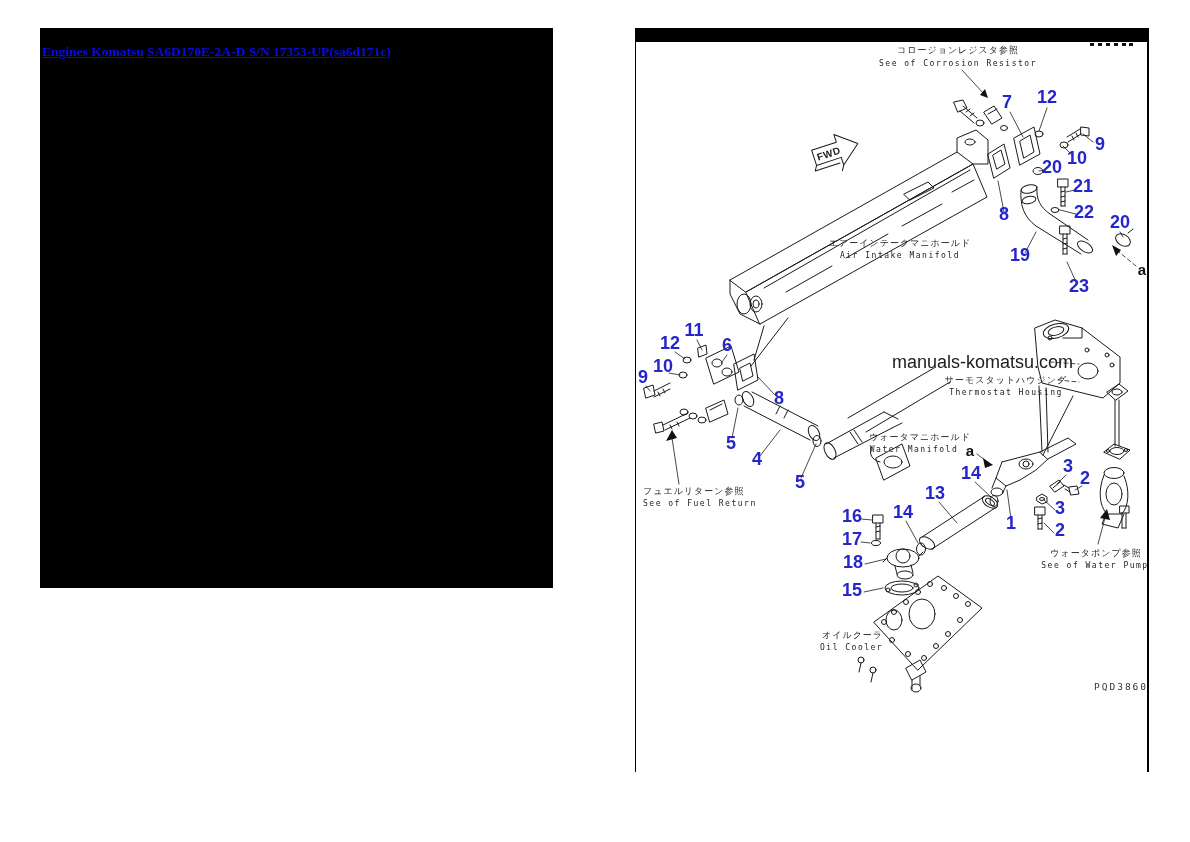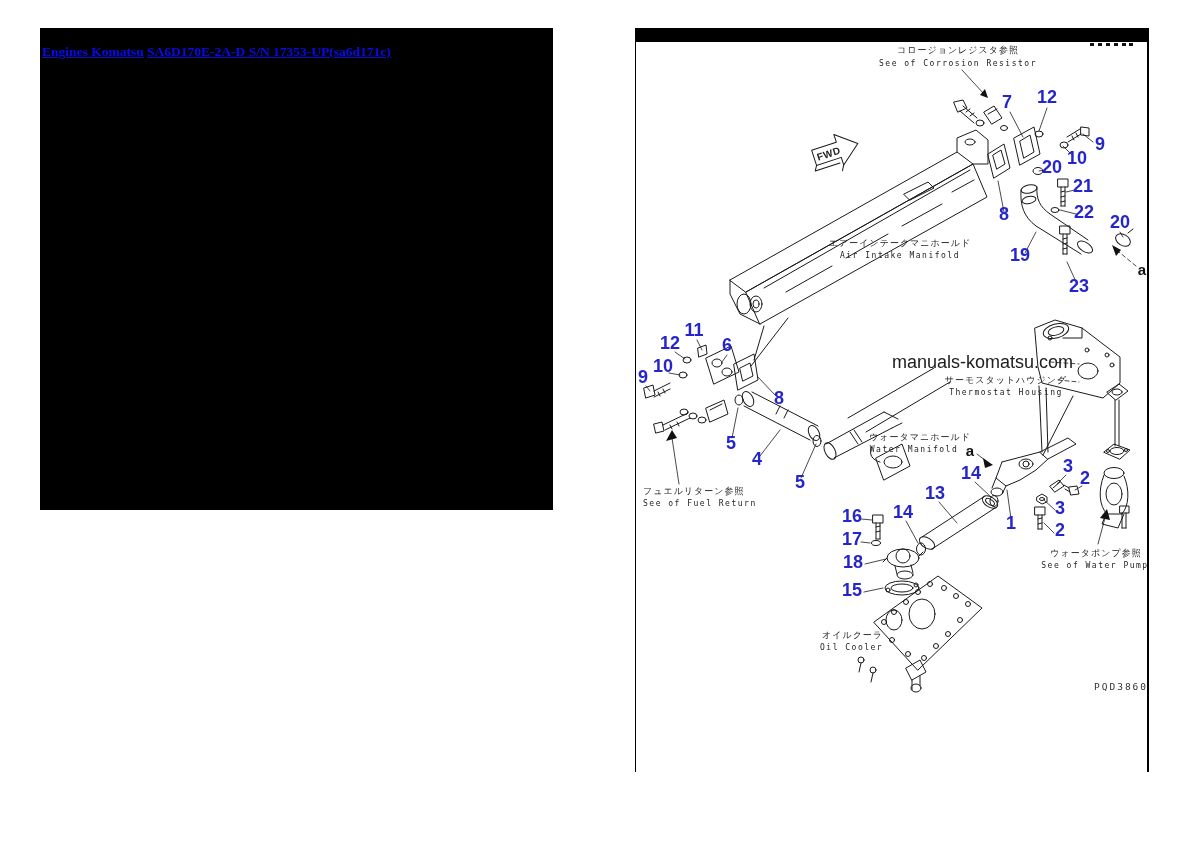--- a/index.html
+++ b/index.html
@@ -1,19 +1,19 @@
 <!DOCTYPE html>
 <html><head>
 <meta charset="utf-8">
 <style>
   html,body{margin:0;padding:0;}
   body{width:1190px;height:842px;background:#ffffff;position:relative;
        font-family:"Liberation Sans",sans-serif;overflow:hidden;}
 
-  .black-panel{position:absolute;left:40px;top:28px;width:513px;height:482px;
+  .black-panel{position:absolute;left:40px;top:28px;width:513px;height:560px;
                background:#000;box-sizing:border-box;padding:16px 16px 0 2px;}
   .breadcrumb{font-family:"Liberation Serif",serif;font-weight:bold;
               font-size:13.5px;white-space:nowrap;}
   .breadcrumb a{color:#0a0ae8;text-decoration:underline;cursor:pointer;}
   .breadcrumb .sep{color:#0a0ae8;}
 
   .diagram-panel{position:absolute;left:635px;top:28px;width:514px;height:744px;
                  box-sizing:border-box;border-left:1px solid #000;
                  border-right:2px solid #000;background:#fff;}
   .top-bar{height:14px;background:#000;}

